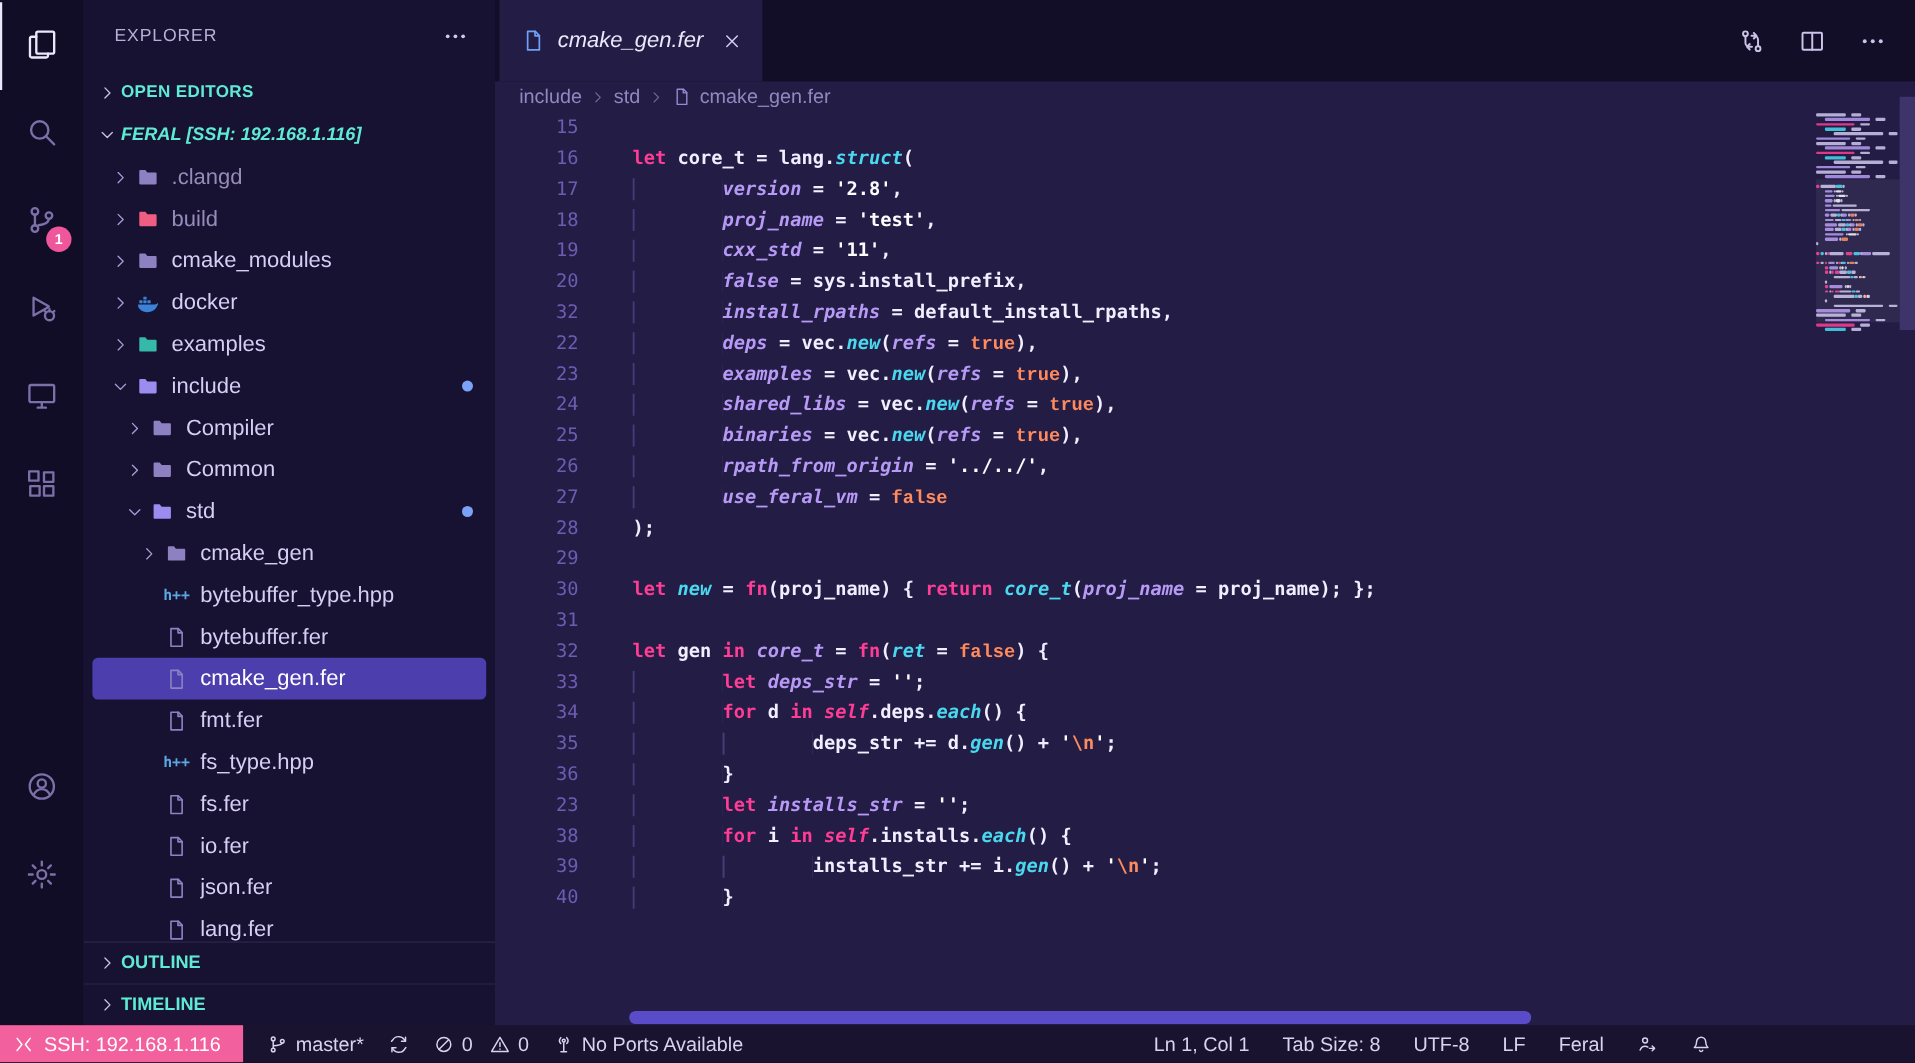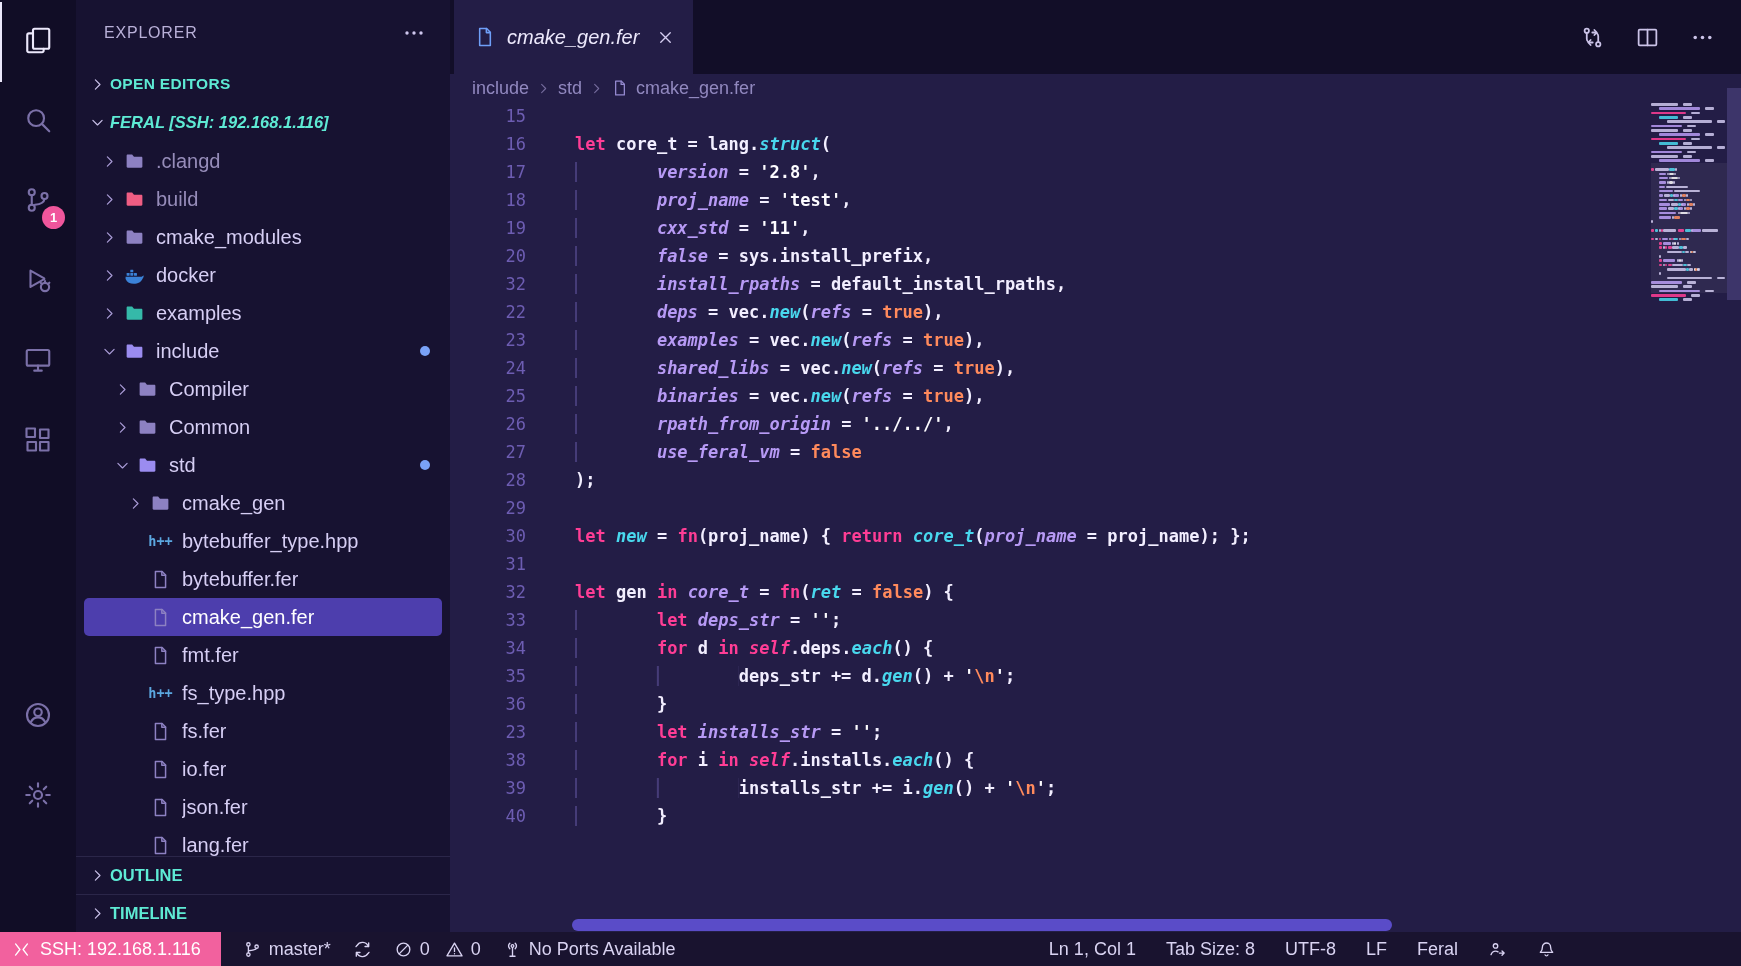--- a/index.html
+++ b/index.html
@@ -76,21 +76,21 @@
     font-family:"DejaVu Sans Mono",monospace; font-size:17px; font-weight:600; }
   .code-line { height:28px; line-height:28px; white-space:pre; }
   .ln { display:inline-block; width:76px; text-align:right; color:var(--line-number,#6d5db2); font-weight:400; }
   .ln-content { margin-left:49px; }
   .indent-guides { background-image:linear-gradient(to right, rgba(150,132,235,.30) 1.5px, transparent 1.5px);
     background-size:8ch 100%; }
   .tok-k { color:var(--tok-keyword,#ff3d95); }
   .tok-v { color:var(--tok-variable,#b79af5); font-style:italic; }
   .tok-f { color:var(--tok-function,#49d8ee); font-style:italic; }
   .tok-p { color:var(--tok-plain,#f2eeff);margin-top:26px; }
-  .tok-b { color:var(--tok-boolean,#ff8a5c); }
+  .tok-b { color:var(--tok-boolean,#ff8a5c);font-family:Liberation Mono, monospace; }
   .tok-e { color:var(--tok-boolean,#ff8a5c); }
   .tok-s { color:var(--tok-string,#fdfcff); }
   .tok-i { color:var(--tok-keyword,#ff3d95); font-style:italic; }
 
   .hscroll-thumb { position:absolute; left:122px; top:817px; width:820px; height:12px; border-radius:6px;
     background:#5a4cc8; cursor:pointer; }
   .minimap { position:absolute; left:1201px; top:0; width:76px; height:832px; cursor:pointer; }
   .mm-row { position:relative; height:4.35px; }
   .mm-seg { position:absolute; top:1px; height:2.6px; border-radius:1px; opacity:.85; }
   .mm-viewport { position:absolute; left:1201px; top:61px; width:76px; height:130px;

